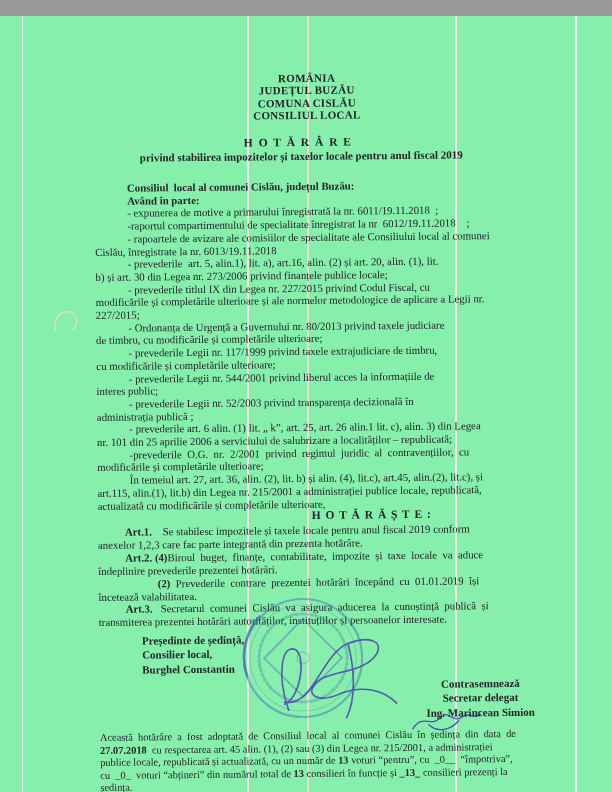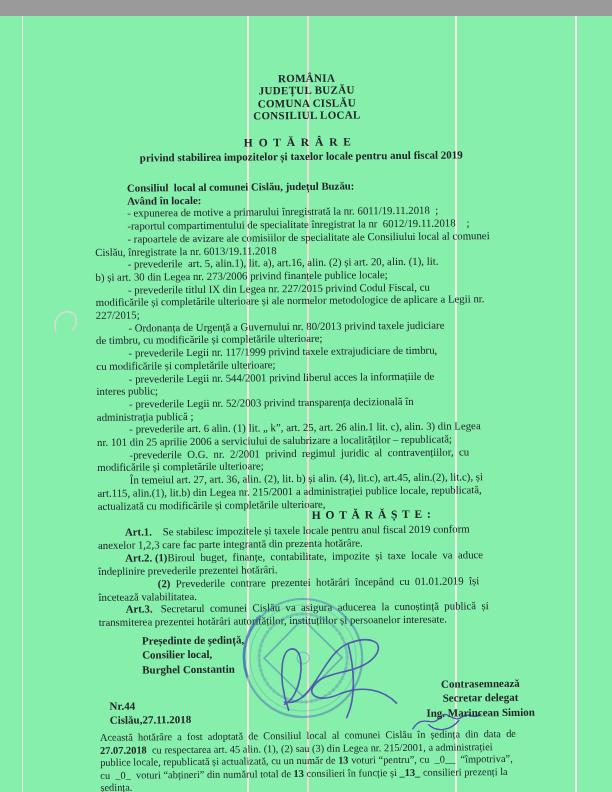--- a/index.html
+++ b/index.html
@@ -70,21 +70,21 @@
         <div class="tl">JUDEȚUL BUZĂU</div>
         <div class="tl">COMUNA CISLĂU</div>
         <div class="tl">CONSILIUL LOCAL</div>
       </div>
 
     <div class="title-main">H O T Ă R Â R E</div>
     <div class="title-sub">privind stabilirea impozitelor și taxelor locale pentru anul fiscal 2019</div>
 
     <div class="body-block">
         <div class="tl">            <b>Consiliul  local al comunei Cislău, județul Buzău:</b></div>
-        <div class="tl">            <b>Având în locale:</b></div>
+        <div class="tl">            <b>Având în parte:</b></div>
         <div class="tl">            - expunerea de motive a primarului înregistrată la nr. 6011/19.11.2018  ;</div>
         <div class="tl">            -raportul compartimentului de specialitate înregistrat la nr  6012/19.11.2018    ;</div>
         <div class="tl">            - rapoartele de avizare ale comisiilor de specialitate ale Consiliului local al comunei</div>
         <div class="tl">Cislău, înregistrate la nr. 6013/19.11.2018</div>
         <div class="tl">            - prevederile  art. 5, alin.1), lit. a), art.16, alin. (2) și art. 20, alin. (1), lit.</div>
         <div class="tl">b) și art. 30 din Legea nr. 273/2006 privind finanțele publice locale;</div>
         <div class="tl">            - prevederile titlul IX din Legea nr. 227/2015 privind Codul Fiscal, cu</div>
         <div class="tl">modificările și completările ulterioare și ale normelor metodologice de aplicare a Legii nr.</div>
         <div class="tl">227/2015;</div>
         <div class="tl">            - Ordonanța de Urgență a Guvernului nr. 80/2013 privind taxele judiciare</div>
@@ -102,21 +102,21 @@
         <div class="tl">            În temeiul art. 27, art. 36, alin. (2), lit. b) și alin. (4), lit.c), art.45, alin.(2), lit.c), și</div>
         <div class="tl">art.115, alin.(1), lit.b) din Legea nr. 215/2001 a administrației publice locale, republicată,</div>
         <div class="tl">actualizată cu modificările și completările ulterioare,</div>
       </div>
 
     <div class="hotaraste">H O T Ă R Ă Ș T E :</div>
 
     <div class="articles">
         <div class="tl">          <b>Art.1.</b>    Se stabilesc impozitele și taxele locale pentru anul fiscal 2019 conform</div>
         <div class="tl">anexelor 1,2,3 care fac parte integrantă din prezenta hotărâre.</div>
-        <div class="tl">          <b>Art.2. (1)</b>Biroul  buget,  finanțe,  contabilitate,  impozite  și  taxe  locale  va  aduce</div>
+        <div class="tl">          <b>Art.2. (4)</b>Biroul  buget,  finanțe,  contabilitate,  impozite  și  taxe  locale  va  aduce</div>
         <div class="tl">îndeplinire prevederile prezentei hotărâri.</div>
         <div class="tl">                      <b>(2)</b>  Prevederile  contrare  prezentei  hotărâri  începând  cu  01.01.2019  își</div>
         <div class="tl">încetează valabilitatea.</div>
         <div class="tl">          <b>Art.3.</b>   Secretarul  comunei  Cislău  va  asigura  aducerea  la  cunoștință  publică  și</div>
         <div class="tl">transmiterea prezentei hotărâri autorităților, instituțiilor și persoanelor interesate.</div>
       </div>
 
     <svg class="stamp" width="130" height="132" viewBox="0 0 130 132">
       <g fill="none" stroke-linecap="round">
         <circle cx="65" cy="66" r="59" stroke-width="2.2" opacity="0.40" stroke="#3c53b5"></circle>
@@ -147,24 +147,20 @@
         <div class="tl">Președinte de ședință,</div>
         <div class="tl">Consilier local,</div>
         <div class="tl">Burghel Constantin</div>
       </div>
     <div class="countersign">
         <div class="tl">Contrasemnează</div>
         <div class="tl">Secretar delegat</div>
         <div class="tl">Ing. Marincean Simion</div>
       </div>
 
-    <div class="nr-block">
-      <div>Nr.44</div>
-      <div>Cislău,27.11.2018</div>
-    </div>
 
     <div class="footer">
         <div class="tl">Această  hotărâre  a  fost  adoptată  de  Consiliul  local  al  comunei  Cislău  în  ședința  din  data  de</div>
         <div class="tl"><b>27.07.2018</b>  cu respectarea art. 45 alin. (1), (2) sau (3) din Legea nr. 215/2001, a administrației</div>
         <div class="tl">publice locale, republicată și actualizată, cu un număr de <b>13</b> voturi “pentru”, cu  _0__  “împotriva”,</div>
         <div class="tl">cu  _0_  voturi “abțineri” din numărul total de <b>13</b> consilieri în funcție și <b>_13_</b> consilieri prezenți la</div>
         <div class="tl">ședința.</div>
         <div class="tl">Red.4 ex.</div>
       </div>
   </div>

